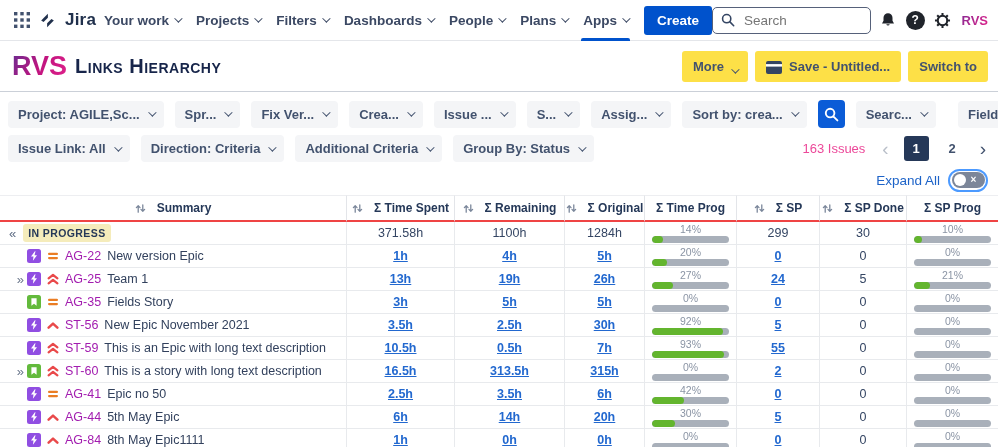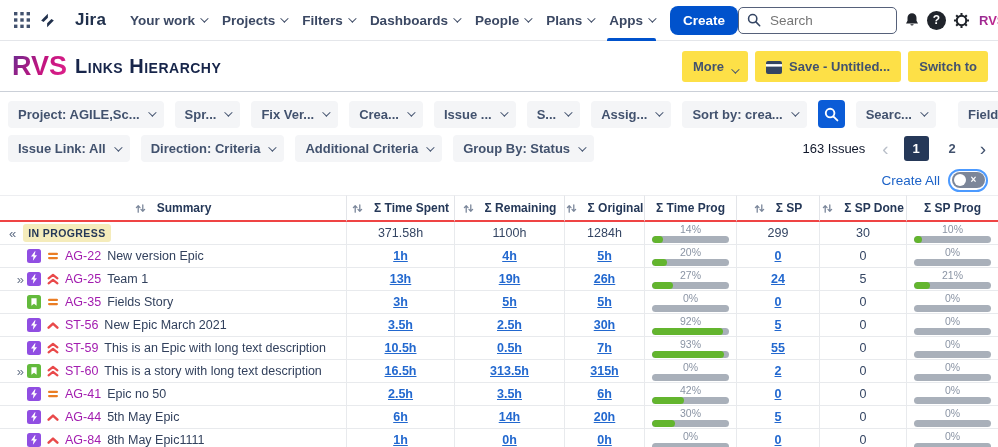--- a/index.html
+++ b/index.html
@@ -5,46 +5,46 @@
   * { box-sizing: border-box; }
   html,body { margin:0; padding:0; }
   body {
     width: 998px; height: 447px; overflow: hidden;
     background:#fff; font-family:"Liberation Sans", sans-serif;
     color:#344563; font-size:13px;
   }
   
   .topnav{height:41px;display:flex;align-items:center;padding:0 10px;border-bottom:1px solid #E4E6EA;background:#fff;}
   .grid-icon{display:inline-flex;margin:0 8px 0 4px;cursor:pointer;}
-  .jira-logo{display:flex;align-items:flex-end;gap:18px;margin-right:16px;cursor:pointer;}
+  .jira-logo{display:flex;align-items:flex-end;gap:8px;cursor:pointer;}
   .jira-logo-text{font-size:17px;font-weight:700;color:#20304C;letter-spacing:.2px;}
   .nav-items{display:flex;align-items:stretch;height:41px;}
   .nav-item{display:flex;align-items:center;gap:5px;padding:0 8px;font-size:13.5px;font-weight:600;color:#3B4863;cursor:pointer;position:relative;white-space:nowrap;}
   .nav-item.active::after{content:"";position:absolute;left:6px;right:6px;bottom:0;height:3px;background:#0052CC;border-radius:2px 2px 0 0;}
   .chev{width:6px;height:6px;border-right:1.8px solid #3B4863;border-bottom:1.8px solid #3B4863;transform:rotate(45deg) translateY(-2px);display:inline-block;}
   .chev.light{border-color:#42526E;}
-  .create-btn{background:#0052CC;color:#fff;font-weight:700;font-size:13.5px;border:none;border-radius:8px;padding:7px 13px;margin-left:8px;cursor:pointer;}
+  .create-btn{background:#0052CC;color:#fff;font-weight:700;font-size:13.5px;border:none;border-radius:3px;padding:7px 13px;margin-left:8px;cursor:pointer;}
   .nav-search{margin-left:auto;display:flex;align-items:center;gap:7px;width:176px;height:27px;border:1.6px solid #56617A;border-radius:5px;padding:0 8px;color:#344563;}
   .nav-search input{border:none;outline:none;font-size:13.5px;width:120px;color:#344563;background:transparent;font-family:inherit;}
   .nav-icon{display:inline-flex;align-items:center;justify-content:center;width:26px;height:26px;margin-left:6px;cursor:pointer;color:#20242B;}
   .help-circle{width:19px;height:19px;background:#20242B;color:#fff;border-radius:50%;font-size:12px;font-weight:700;display:flex;align-items:center;justify-content:center;}
   .rvs-mini{font-weight:800;font-size:13px;background:linear-gradient(120deg,#8A2B93,#E0218A);-webkit-background-clip:text;background-clip:text;color:transparent;margin-left:8px;cursor:pointer;}
   
   .page-header{height:51px;display:flex;align-items:center;padding:0 10px;border-bottom:1px solid #CBD0D8;}
   .rvs-big{font-weight:800;font-size:27px;background:linear-gradient(120deg,#6A2C91,#C0147F,#E0218A);-webkit-background-clip:text;background-clip:text;color:transparent;margin:0 8px 0 2px;line-height:1;}
   .page-title{font-size:20px;font-weight:700;color:#17254A;font-variant:small-caps;letter-spacing:.5px;}
   .header-buttons{margin-left:auto;display:flex;gap:7px;}
   .hbtn{background:#fde047;border:none;border-radius:3px;color:#42526E;font-weight:700;font-size:13px;padding:8px 11px;display:flex;align-items:flex-end;gap:7px;cursor:pointer;font-family:inherit;}
   
   .filters{padding:8px 8px 0 8px;}
   .frow{display:flex;align-items:center;gap:11px;margin-bottom:7px;}
   .pill{background:#F4F5F7;border:none;border-radius:4px;color:#42526E;font-weight:700;font-size:13px;padding:6px 10px;display:flex;align-items:center;gap:8px;cursor:pointer;white-space:nowrap;font-family:inherit;}
   .search-go{background:#0B5CD7;border:none;border-radius:4px;width:31px;height:28px;display:flex;align-items:center;justify-content:center;color:#fff;cursor:pointer;}
   .spacer{flex:1;}
-  .issues-count{color:#0f172a;font-size:13px;margin-right:2px;}
+  .issues-count{color:#ec4899;font-size:13px;margin-right:2px;}
   .pg-arrow{font-size:19px;line-height:1;cursor:pointer;padding:0 4px;color:#42526E;}
   .pg-arrow.disabled{color:#B9BFC9;}
   .page-btn{min-width:25px;height:25px;border:none;border-radius:3px;background:transparent;color:#42526E;font-size:13px;font-weight:600;cursor:pointer;font-family:inherit;}
   .page-btn.current{background:#253858;color:#fff;}
   .expand-row{display:flex;justify-content:flex-end;align-items:center;gap:8px;padding:0 10px 4px 0;height:26px;}
   .expand-link{color:#1D63C8;font-size:13.5px;cursor:pointer;}
   .toggle{border:2px solid #4C9AFF;border-radius:13px;padding:1.5px;display:inline-flex;cursor:pointer;}
   .toggle-inner{width:33px;height:16px;background:#7C8699;border-radius:8px;display:flex;align-items:center;}
   .knob{width:12px;height:12px;background:#fff;border-radius:50%;margin-left:2px;}
   .toggle-x{color:#fff;font-size:10px;font-weight:700;margin-left:5px;line-height:1;}
@@ -240,21 +240,21 @@
     <span class="spacer"></span>
     <span class="issues-count">163 Issues</span>
     <span class="pg-arrow disabled">‹</span>
     <button class="page-btn current">1</button>
     <button class="page-btn">2</button>
     <span class="pg-arrow">›</span>
   </div>
 </div>
 
 <div class="expand-row">
-  <span class="expand-link">Create All</span>
+  <span class="expand-link">Expand All</span>
   <span class="toggle">
     <span class="toggle-inner">
       <span class="knob"></span>
       <span class="toggle-x">×</span>
     </span>
   </span>
 </div>
 
 <div class="ltable">
   <div class="trow" id="thead">
@@ -517,21 +517,21 @@
               <rect width="14" height="14" rx="2.5" fill="#904EE2"></rect>
               <path d="M7.9 2.2L4 7.6h2.5L5.9 11.8l4.1-5.6H7.5l1-4z" fill="#fff"></path>
             </svg>
           </span>
           <span class="ticon">
             <svg width="14" height="14" viewBox="0 0 14 14">
               <path d="M2.6 9.6L7 5.6l4.4 4" stroke="#E9494A" stroke-width="2.5" fill="none" stroke-linecap="round" stroke-linejoin="round"></path>
             </svg>
           </span>
           <a class="issue-key">ST-56</a>
-          <span class="sum-text">New Epic March 2021</span>
+          <span class="sum-text">New Epic November 2021</span>
         </div>
         <div class="cell">
           <a class="vlink">3.5h</a>
         </div>
         <div class="cell">
           <a class="vlink">2.5h</a>
         </div>
         <div class="cell">
           <a class="vlink">30h</a>
         </div>

